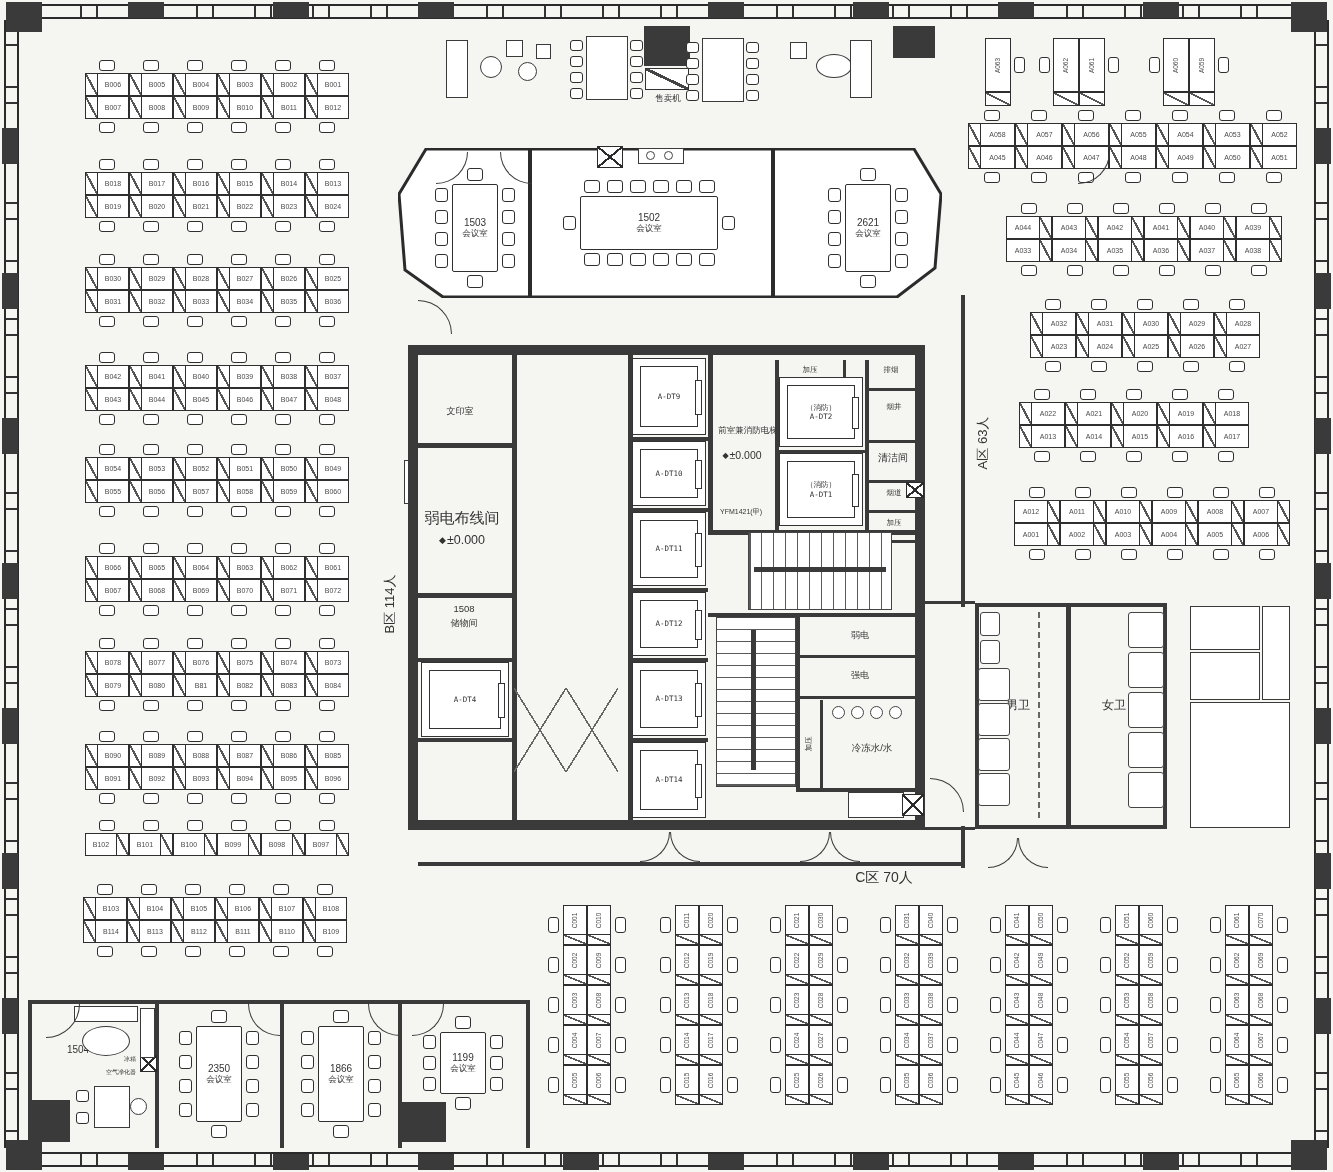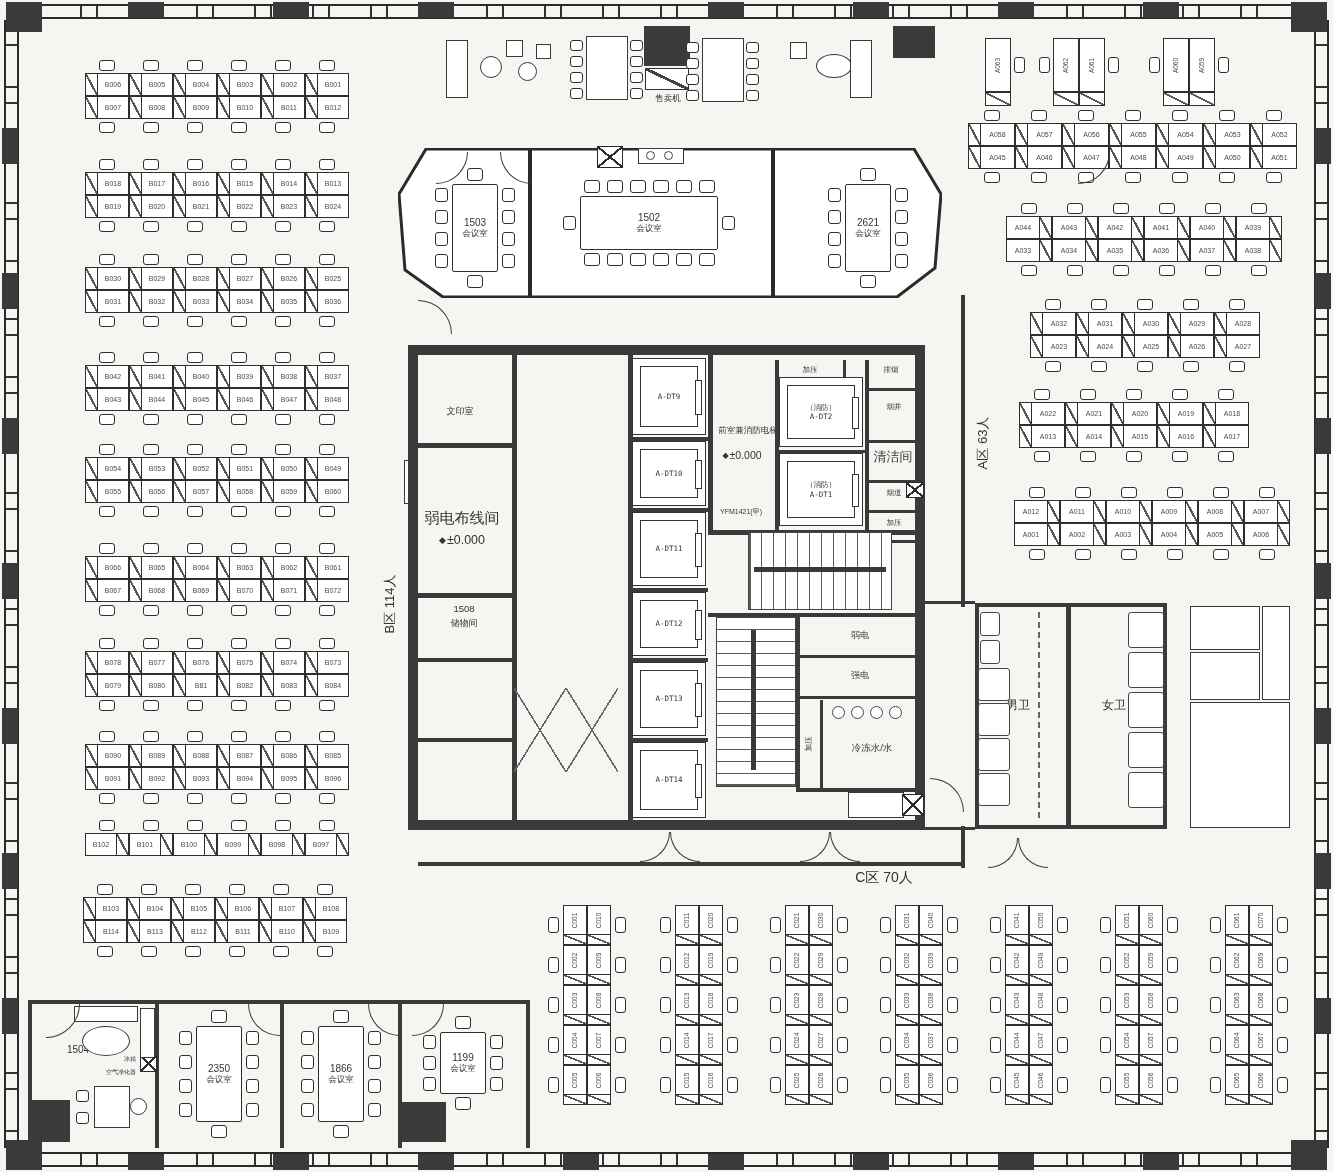--- a/index.html
+++ b/index.html
@@ -89,21 +89,21 @@
   <div class="abs lbl" style="left:709px;top:416px;width:78px;height:30px;font-size:8.5px">前室兼消防电梯</div>
   <div class="abs lbl" style="left:709px;top:448px;width:66px;height:15px;font-size:10.5px">
       <span style="font-size:8px;margin-right:1px">◆</span>
       <span>±0.000</span>
     </div>
   <div class="abs lbl" style="left:706px;top:506px;width:70px;height:12px;font-size:7px">YFM1421(甲)</div>
 
   <div class="abs lbl" style="left:782px;top:362px;width:56px;height:16px;font-size:7.5px">加压</div>
   <div class="abs lbl" style="left:862px;top:362px;width:58px;height:16px;font-size:7.5px">排烟</div>
   <div class="abs lbl" style="left:867px;top:400px;width:54px;height:15px;font-size:7.5px">烟井</div>
-  <div class="abs lbl" style="left:863px;top:450px;width:60px;height:15px;font-size:13px">清洁间</div>
+  <div class="abs lbl" style="left:863px;top:450px;width:60px;height:15px;font-size:10px">清洁间</div>
   <div class="abs lbl" style="left:867px;top:486px;width:54px;height:15px;font-size:7.5px">烟道</div>
   <div class="abs lbl" style="left:867px;top:516px;width:54px;height:15px;font-size:7.5px">加压</div>
 
   <div class="abs lbl" style="left:752px;top:538px;width:14px;height:14px;font-size:10px">上</div>
   <div class="abs lbl" style="left:752px;top:586px;width:14px;height:14px;font-size:10px">下</div>
   <div class="abs lbl" style="left:722px;top:762px;width:14px;height:14px;font-size:10px">下</div>
   <div class="abs lbl" style="left:772px;top:762px;width:14px;height:14px;font-size:10px">上</div>
 
   <div class="abs lbl" style="left:838px;top:628px;width:44px;height:14px;font-size:9px">弱电</div>
   <div class="abs lbl" style="left:838px;top:668px;width:44px;height:14px;font-size:9px">强电</div>
@@ -1673,20 +1673,26 @@
       <span class="mt-sub">会议室</span>
     </div>
     <div class="abs chair" style="left: 423px; top: 1035.33px; width: 13px; height: 14px;"></div>
     <div class="abs chair" style="left: 423px; top: 1056px; width: 13px; height: 14px;"></div>
     <div class="abs chair" style="left: 423px; top: 1076.67px; width: 13px; height: 14px;"></div>
     <div class="abs chair" style="left: 490px; top: 1035.33px; width: 13px; height: 14px;"></div>
     <div class="abs chair" style="left: 490px; top: 1056px; width: 13px; height: 14px;"></div>
     <div class="abs chair" style="left: 490px; top: 1076.67px; width: 13px; height: 14px;"></div>
     <div class="abs chair" style="left: 455px; top: 1016px; width: 16px; height: 13px;"></div>
     <div class="abs chair" style="left: 455px; top: 1097px; width: 16px; height: 13px;"></div>
+    <div class="abs elev" style="left: 421px; top: 662px; width: 88px; height: 75px;">
+      <div class="elev-inner mono">
+        <span>A-DT4</span>
+      </div>
+      <div class="elev-cw"></div>
+    </div>
     <div class="abs elev" style="left: 632px; top: 358px; width: 74px; height: 77px;">
       <div class="elev-inner mono">
         <span>A-DT9</span>
       </div>
       <div class="elev-cw"></div>
     </div>
     <div class="abs elev" style="left: 632px; top: 441px; width: 74px; height: 65px;">
       <div class="elev-inner mono">
         <span>A-DT10</span>
       </div>

